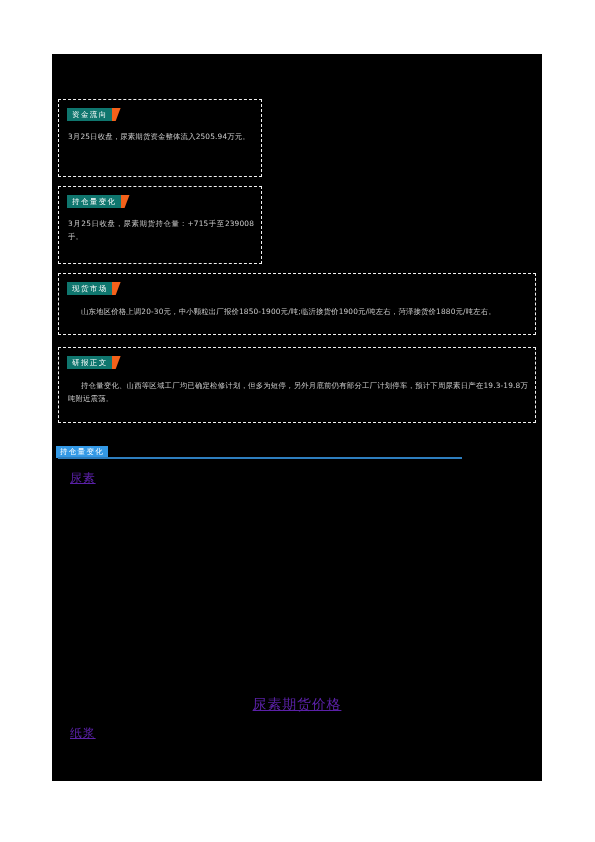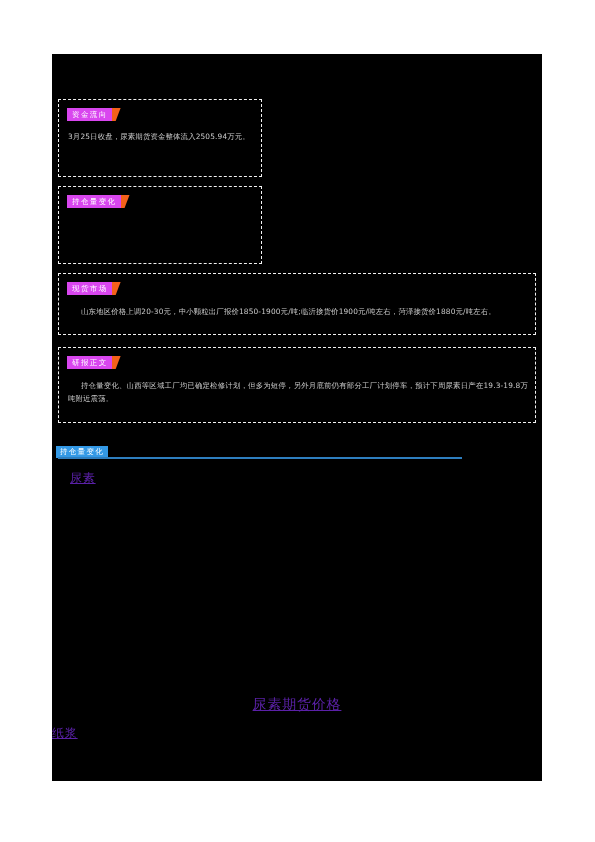--- a/index.html
+++ b/index.html
@@ -43,21 +43,21 @@
 
   .badge-wrap {
     position: absolute;
     left: 8px;
     top: 8px;
     height: 13px;
     display: flex;
     align-items: stretch;
   }
   .badge {
-    background: #d946ef;
+    background: #0f766e;
     color: #ffffff;
     font-size: 7.5px;
     line-height: 13px;
     letter-spacing: 1.4px;
     padding: 0 4px 0 5px;
     white-space: nowrap;
     font-family: "DejaVu Sans", sans-serif;
   }
   .badge-tail {
     width: 9px;
@@ -135,21 +135,21 @@
   #link-urea-price {
     position: absolute;
     left: 0;
     right: 0;
     top: 640px;
     text-align: center;
   }
   #link-urea-price a { font-size: 14px; }
   #link-pulp {
     position: absolute;
-    left: 0;
+    left: 18px;
     top: 671px;
   }
 </style>
 </head>
 <body>
 
 <div id="page">
 
   <div id="canvas">
 
@@ -159,20 +159,21 @@
         <span class="badge-tail"></span>
       </div>
       <div class="sec-body">3月25日收盘，尿素期货资金整体流入2505.94万元。</div>
     </div>
 
     <div class="section sec-narrow" id="sec-openint">
       <div class="badge-wrap">
         <span class="badge">持仓量变化</span>
         <span class="badge-tail"></span>
       </div>
+      <div class="sec-body">3月25日收盘，尿素期货持仓量：+715手至239008手。</div>
     </div>
 
     <div class="section sec-wide" id="sec-spot">
       <div class="badge-wrap">
         <span class="badge">现货市场</span>
         <span class="badge-tail"></span>
       </div>
       <div class="sec-body indent">山东地区价格上调20-30元，中小颗粒出厂报价1850-1900元/吨;临沂接货价1900元/吨左右，菏泽接货价1880元/吨左右。</div>
     </div>
 

